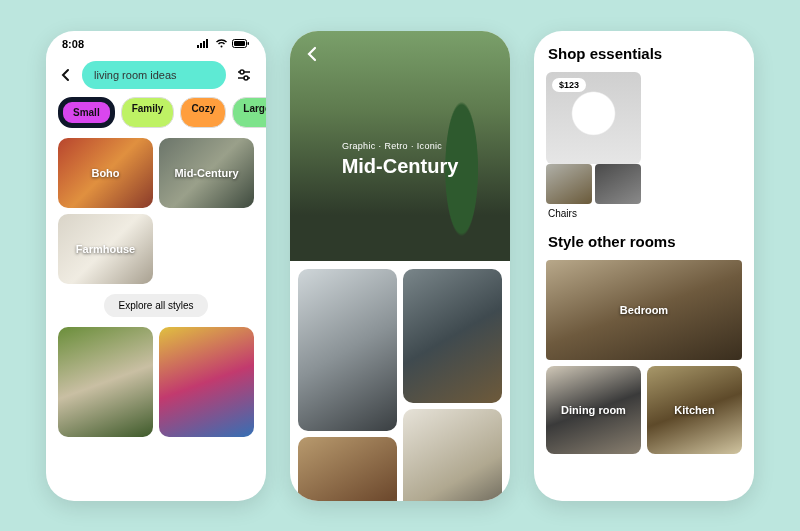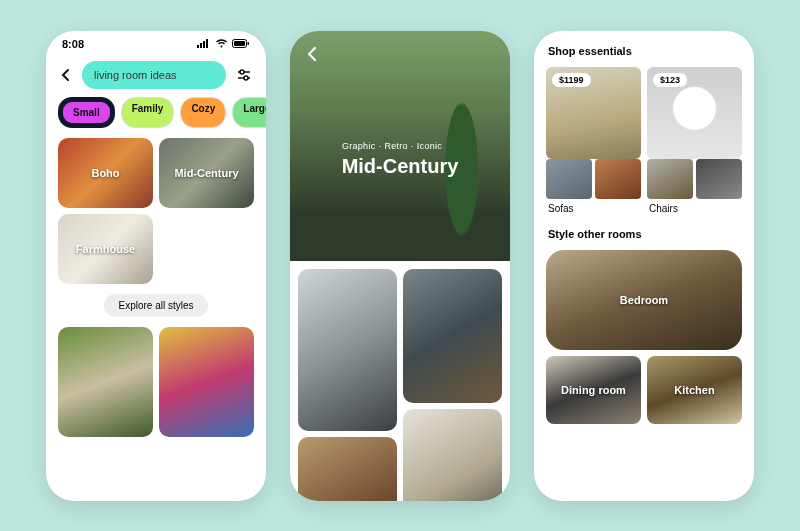--- a/index.html
+++ b/index.html
@@ -157,21 +157,21 @@
   }
   .pin {
     border-radius: 10px;
     overflow: hidden;
     position: relative;
   }
   .pin .bg { position:absolute; inset:0; }
 
   
   .section-title {
-    font-size: 11px;
+    font-size: 15px;
     font-weight: 700;
     padding: 14px 14px 10px 14px;
   }
   .shop-grid {
     display: grid;
     grid-template-columns: 1fr 1fr;
     gap: 6px;
     padding: 0 12px;
   }
   .shop-big {
@@ -197,41 +197,41 @@
     height: 40px;
   }
   .collage > div { border-radius: 4px; overflow:hidden; position:relative; }
   .collage .bg { position:absolute; inset:0; }
   .shop-label { font-size: 10px; padding: 4px 2px 0 2px; }
 
   .rooms-big {
     position: relative;
     height: 100px;
     margin: 0 12px 6px 12px;
-    border-radius: 18px;
+    border-radius: 4px;
     overflow: hidden;
     display:flex; align-items:center; justify-content:center;
   }
   .rooms-big .bg { position:absolute; inset:0; }
   .rooms-big .label, .room-small .label {
     position: relative;
     color: #fff;
     font-size: 11px;
     font-weight: 600;
     text-shadow: 0 1px 3px rgba(0,0,0,0.7);
   }
   .rooms-row {
     display: grid;
     grid-template-columns: 1fr 1fr;
     gap: 6px;
     padding: 0 12px;
   }
   .room-small {
     position: relative;
-    height: 68px;
+    height: 88px;
     border-radius: 8px;
     overflow: hidden;
     display:flex; align-items:center; justify-content:center;
   }
   .room-small .bg { position:absolute; inset:0; }
 
   
   .ph { background-size: cover; background-position: center; }
 </style>
 </head>
@@ -335,35 +335,20 @@
         <div class="bg ph" style="background:linear-gradient(150deg,#b89a6e,#6e4a2e,#e0dacc);"></div>
       </div>
 
   </div>
 </div>
 
 <div class="phone">
   <div class="section-title">Shop essentials</div>
 
   <div class="shop-grid">
-    <div>
-      <div class="shop-big">
-        <div class="bg ph" style="background:linear-gradient(170deg,#d8d2c0 0%,#b8aa7e 60%,#8a7e5a 100%);"></div>
-        <div class="price-tag">$1199</div>
-      </div>
-      <div class="collage">
-        <div>
-            <div class="bg ph" style="background:linear-gradient(150deg,#8a96a0,#5a6670);"></div>
-          </div>
-        <div>
-            <div class="bg ph" style="background:linear-gradient(150deg,#c07e4a,#6e3a20);"></div>
-          </div>
-      </div>
-      <div class="shop-label">Sofas</div>
-    </div>
 
     <div>
       <div class="shop-big">
         <div class="bg ph" style="background:
           radial-gradient(circle at 50% 45%,#fff 0%,#fff 30%,transparent 32%),
           linear-gradient(180deg,#cfcfcf,#e6e6e6);"></div>
         <div class="price-tag">$123</div>
       </div>
       <div class="collage">
         <div>

